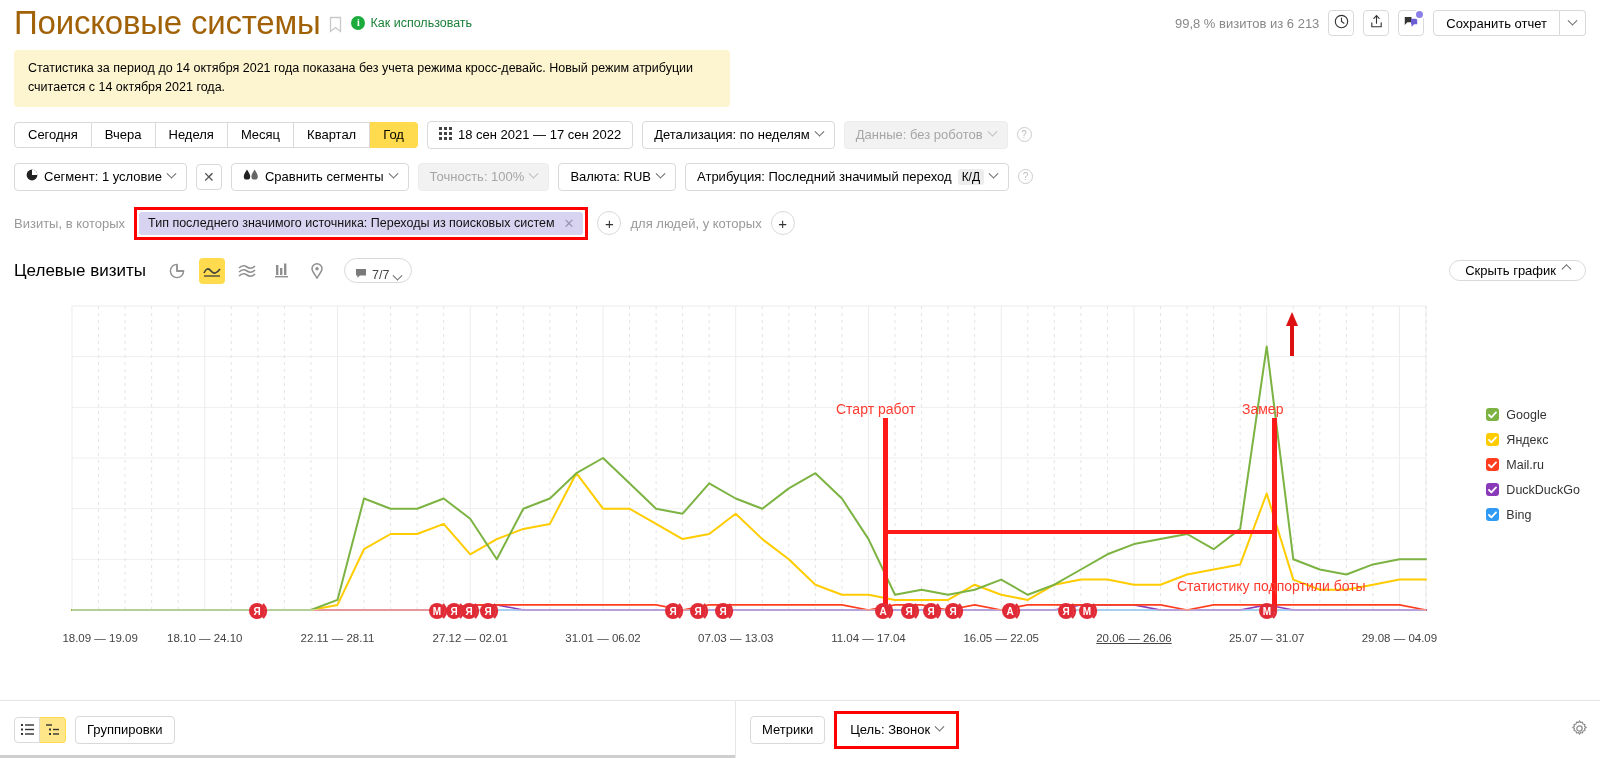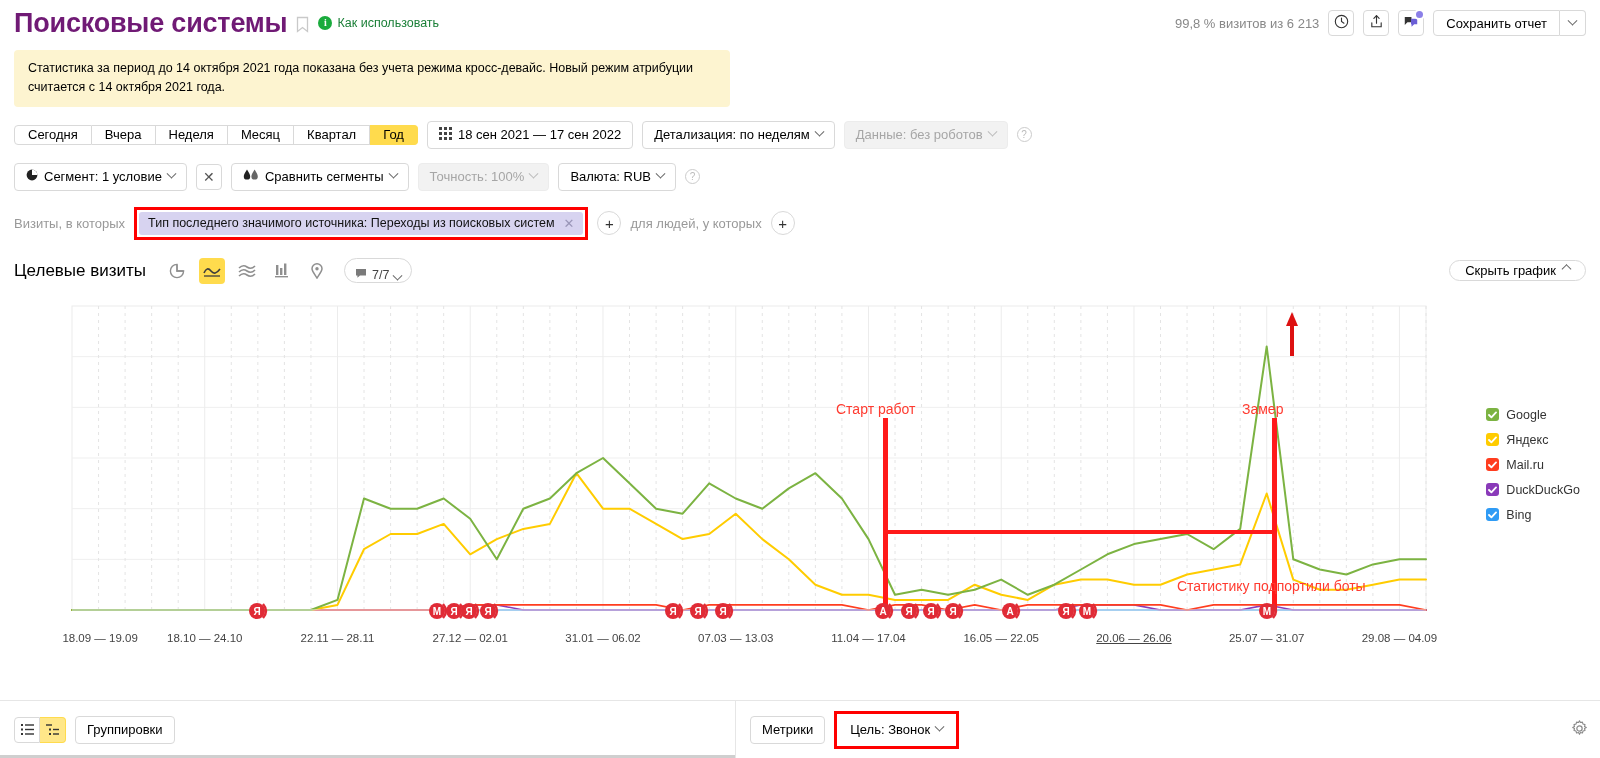--- a/index.html
+++ b/index.html
@@ -10,21 +10,21 @@
     font-family:"Liberation Sans", sans-serif;
     font-size:13px;
     color:#000;
     overflow:hidden;
     position:relative;
   }
 
   
   .page-head { display:flex; align-items:flex-start; padding:6px 14px 0 14px; }
   .title-wrap { display:flex; align-items:center; gap:9px; }
-  .page-title { font-size:27px; font-weight:700; letter-spacing:-0.2px; color:#701a75; line-height:34px; }
+  .page-title { font-size:33px; font-weight:400; letter-spacing:-0.2px; color:#a16207; line-height:34px; }
   .bookmark-icon { width:13px; height:17px; display:inline-block; position:relative; top:1px; }
   .howto { display:flex; align-items:center; gap:5px; color:#1a7f37; font-size:12.5px; white-space:nowrap; }
   .info-circle { width:14px; height:14px; border-radius:50%; background:#1aab3d; color:#fff;
                  font-size:10px; font-weight:bold; line-height:14px; text-align:center; font-family:"Liberation Serif", serif;}
   .head-right { margin-left:auto; display:flex; align-items:center; gap:9px; padding-top:4px; }
   .visits-stat { color:#888; font-size:13px; white-space:nowrap; }
   .icon-btn { width:26px; height:26px; border:1px solid #d9d9d9; border-radius:4px; background:#fff;
               display:flex; align-items:center; justify-content:center; cursor:pointer; position:relative; }
   .save-btn { height:26px; border:1px solid #d9d9d9; border-radius:4px 0 0 4px; background:#fff;
               padding:0 12px; display:flex; align-items:center; font-size:13px; cursor:pointer; }
@@ -33,21 +33,21 @@
   .notif-dot { position:absolute; top:-2px; right:-2px; width:11px; height:11px; border-radius:50%;
                background:#8b7fe8; border:2px solid #fff; }
 
   
   .notice { margin:10px 14px 0 14px; background:#fdf4d0; border-radius:4px;
             padding:9px 14px; font-size:12.5px; line-height:1.55; max-width:716px; color:#000; }
 
   
   .toolbar { display:flex; align-items:center; gap:9px; padding:0 14px; margin-top:14px; }
   .seg-group { display:flex; }
-  .seg-group .seg { height:20px; border:1px solid #d9d9d9; border-left:none; background:#fff;
+  .seg-group .seg { height:26px; border:1px solid #d9d9d9; border-left:none; background:#fff;
                     padding:0 13px; display:flex; align-items:center; font-size:13px; cursor:pointer; }
   .seg-group .seg:first-child { border-left:1px solid #d9d9d9; border-radius:4px 0 0 4px; }
   .seg-group .seg:last-child { border-radius:0 4px 4px 0; }
   .seg.active { background:#ffdb4d; border-color:#ffdb4d; }
   .btn { height:28px; border:1px solid #d9d9d9; border-radius:4px; background:#fff; padding:0 11px;
          display:flex; align-items:center; gap:6px; font-size:13px; cursor:pointer; white-space:nowrap; }
   .btn.disabled { background:#f2f2f2; border-color:#ececec; color:#a6a6a6; cursor:default; }
   .caret { display:inline-block; width:7px; height:7px; border-right:1.4px solid #666; border-bottom:1.4px solid #666;
            transform:rotate(45deg) translate(-2px,-2px); }
   .caret.up { transform:rotate(-135deg) translate(1px,1px); }
@@ -238,20 +238,25 @@
   <div class="btn disabled">
     <span>Точность: 100%</span>
     <i class="caret light"></i>
   </div>
 
   <div class="btn">
     <span>Валюта: RUB</span>
     <i class="caret"></i>
   </div>
 
+  <div class="btn">
+    <span>Атрибуция: Последний значимый переход</span>
+    <span class="kd-chip">К/Д</span>
+    <i class="caret"></i>
+  </div>
 
   <div class="q-icon">?</div>
 </div>
 
 <div class="filter-row">
   <span>Визиты, в которых</span>
 
   <span class="redbox">
     <span class="chip">
       <span>Тип последнего значимого источника: Переходы из поисковых систем</span>

